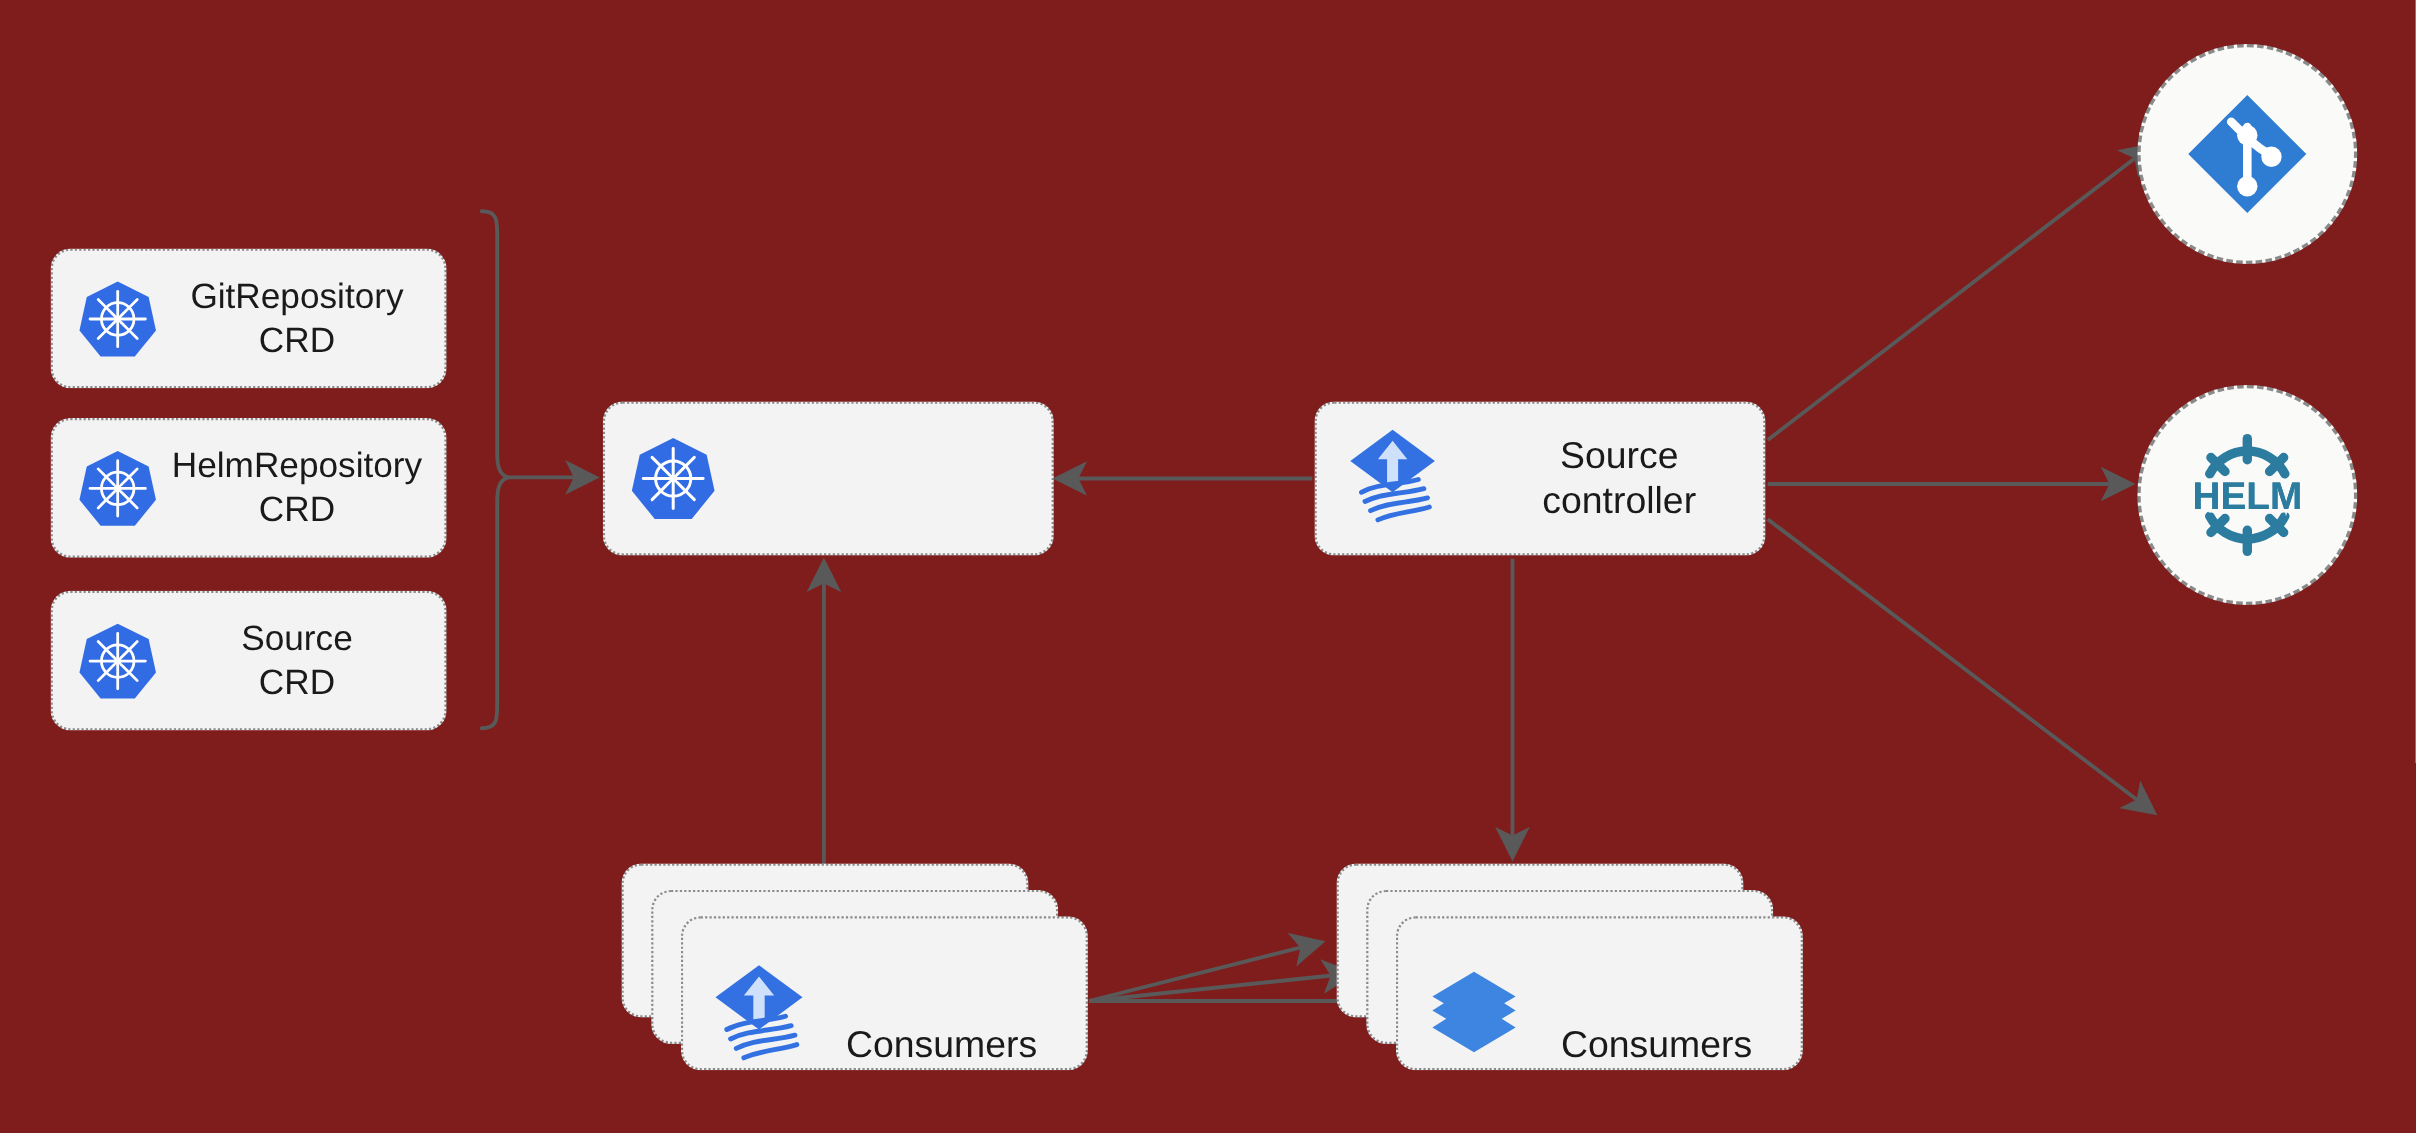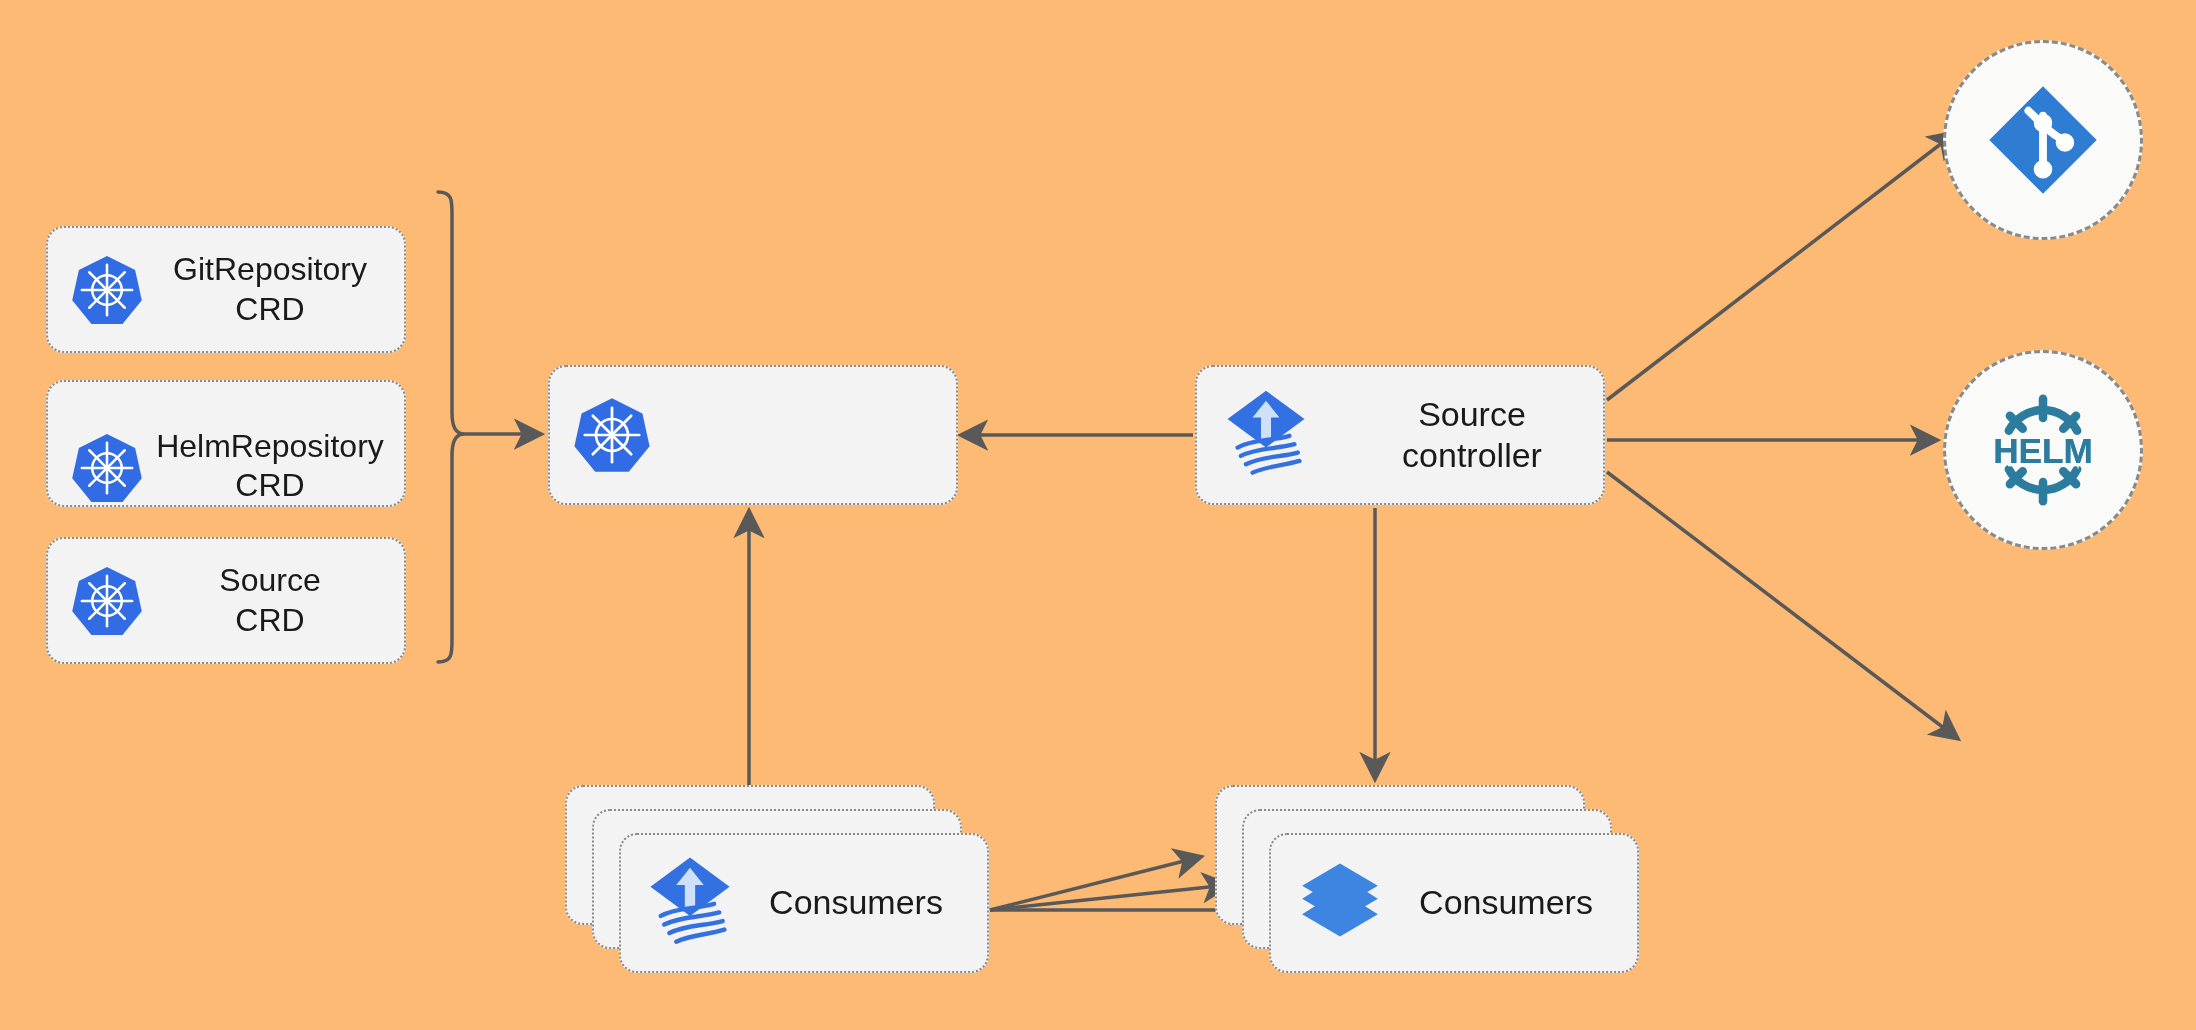--- a/index.html
+++ b/index.html
@@ -11,21 +11,21 @@
   body {
     font-family: "Liberation Sans", sans-serif;
     width: 2196px;
     height: 1030px;
     overflow: hidden;
   }
   #canvas {
     position: relative;
     width: 2196px;
     height: 1030px;
-    background: #fdba74;
+    background: #7f1d1d;
   }
 
   
   #edges {
     position: absolute;
     left: 0;
     top: 0;
     width: 2196px;
     height: 1030px;
     pointer-events: none;
@@ -104,20 +104,21 @@
     top: 0;
   }
   .stack .layer-back  { transform: translate(0px, 0px); }
   .stack .layer-mid   { transform: translate(27px, 24px); }
   .stack .layer-front { transform: translate(54px, 48px); }
 
   .stack-box {
     width: 370px;
     height: 140px;
     padding-left: 26px;
+    align-items: flex-end;
   }
   .stack-box .node-icon { width: 86px; height: 96px; }
   .stack-box .node-label { font-size: 34px; }
 
   #stack-consumers { left: 565px; top: 785px; }
   #stack-artifacts { left: 1215px; top: 785px; }
 
   
   .circle-node {
     position: absolute;
@@ -201,21 +202,21 @@
           <line x1="54" y1="54" x2="64" y2="64"></line>
           <line x1="64" y1="36" x2="54" y2="46"></line>
           <line x1="46" y1="54" x2="36" y2="64"></line>
         </g>
       </svg>
     </span>
     <span class="node-label">GitRepository
 CRD</span>
   </div>
 
-  <div class="node crd-box" style="top:380px;align-items:flex-end;">
+  <div class="node crd-box" style="top:380px;">
     <span class="node-icon">
       <svg viewBox="0 0 100 100" width="74" height="74" xmlns="http://www.w3.org/2000/svg">
         <path d="M50 4 L88 23 L97 64 L71 96 L29 96 L3 64 L12 23 Z" fill="#326ce5"></path>
         <g fill="none" stroke="#ffffff" stroke-width="3.4" stroke-linecap="round">
           <circle cx="50" cy="50" r="20"></circle>
           <circle cx="50" cy="50" r="4.6" fill="#ffffff" stroke="none"></circle>
           <line x1="50" y1="16" x2="50" y2="30"></line>
           <line x1="50" y1="70" x2="50" y2="84"></line>
           <line x1="16" y1="50" x2="30" y2="50"></line>
           <line x1="70" y1="50" x2="84" y2="50"></line>

